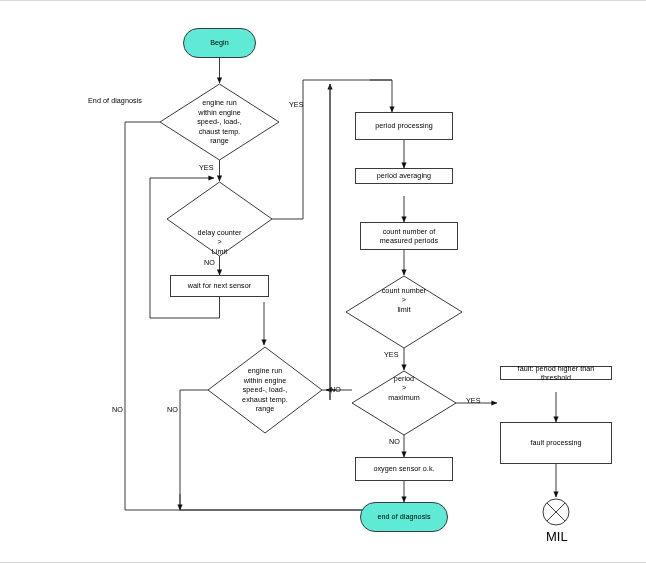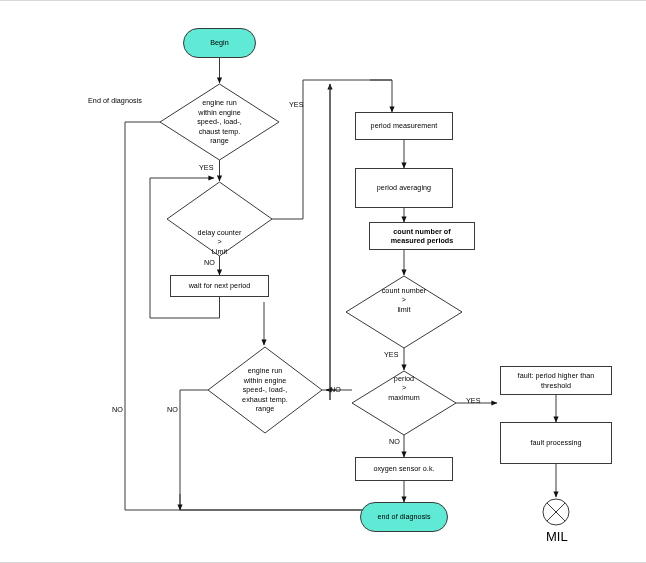--- a/index.html
+++ b/index.html
@@ -169,48 +169,48 @@
 
   <div class="node decision" style="left:160px; top:84px; width:119px; height:76px;">
     <span class="dtext">engine run<br>within engine<br>speed-, load-,<br>chaust temp.<br>range</span>
   </div>
 
   <div class="node decision" style="left:167px; top:182px; width:105px; height:74px;align-items:flex-end;">
     <span class="dtext">delay counter<br>&gt;<br>Limit</span>
   </div>
 
   <div class="node process" style="left:170px; top:275px; width:99px; height:22px;">
-    <span>wait for next period</span>
+    <span>wait for next sensor</span>
   </div>
 
   <div class="node process" style="left:355px; top:112px; width:98px; height:28px;">
-    <span>period measurement</span>
-  </div>
-
-  <div class="node process" style="left:355px; top:168px; width:98px; height:40px;">
+    <span>period processing</span>
+  </div>
+
+  <div class="node process" style="left:355px; top:168px; width:98px; height:16px;">
     <span>period averaging</span>
   </div>
 
-  <div class="node process" style="left:369px; top:222px; width:106px; height:28px;font-weight:bold;">
+  <div class="node process" style="left:360px; top:222px; width:98px; height:28px;">
     <span>count number of<br>measured periods</span>
   </div>
 
   <div class="node decision" style="left:346px; top:264px; width:116px; height:72px;">
     <span class="dtext">count number<br>&gt;<br>limit</span>
   </div>
 
   <div class="node decision" style="left:208px; top:347px; width:114px; height:86px;">
     <span class="dtext">engine run<br>within engine<br>speed-, load-,<br>exhaust temp.<br>range</span>
   </div>
 
   <div class="node decision" style="left:352px; top:356px; width:104px; height:64px;">
     <span class="dtext">period<br>&gt;<br>maximum</span>
   </div>
 
-  <div class="node process" style="left:500px; top:366px; width:112px; height:29px;text-align:center;">
+  <div class="node process" style="left:500px; top:366px; width:112px; height:14px;text-align:center;">
     <span>fault: period higher than<br>threshold</span>
   </div>
 
   <div class="node process" style="left:500px; top:422px; width:112px; height:42px;align-items:center;">
     <span>fault processing</span>
   </div>
 
   <div class="node process" style="left:355px; top:457px; width:98px; height:24px;">
     <span>oxygen sensor o.k.</span>
   </div>

